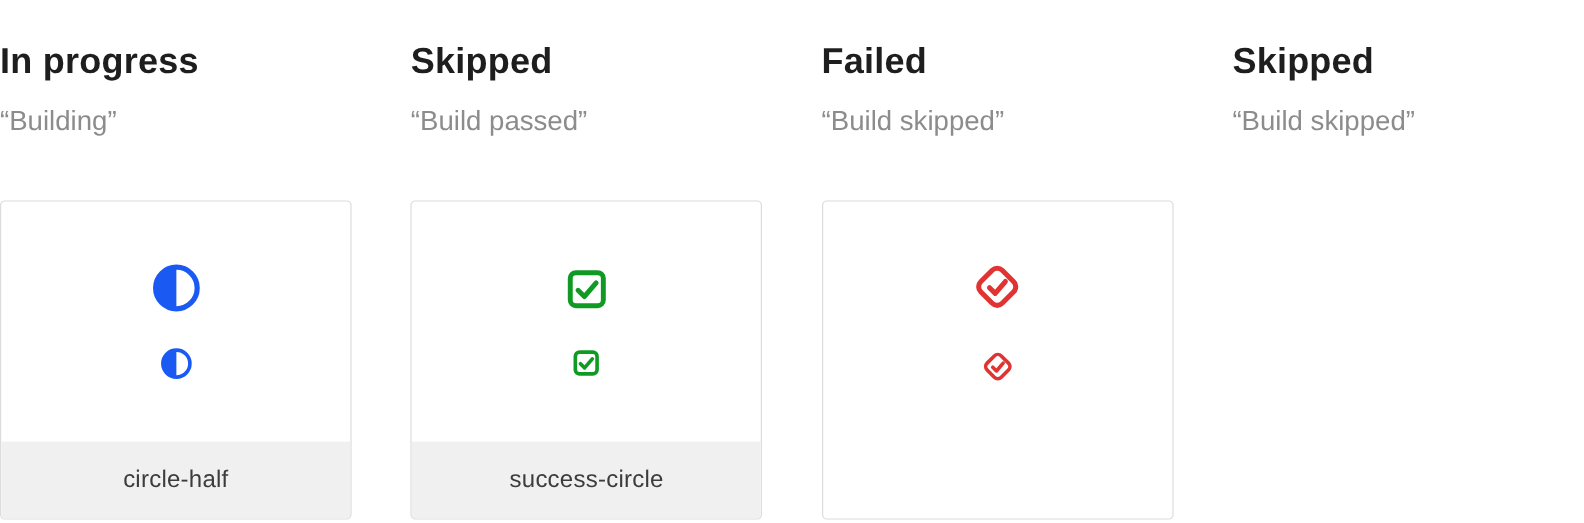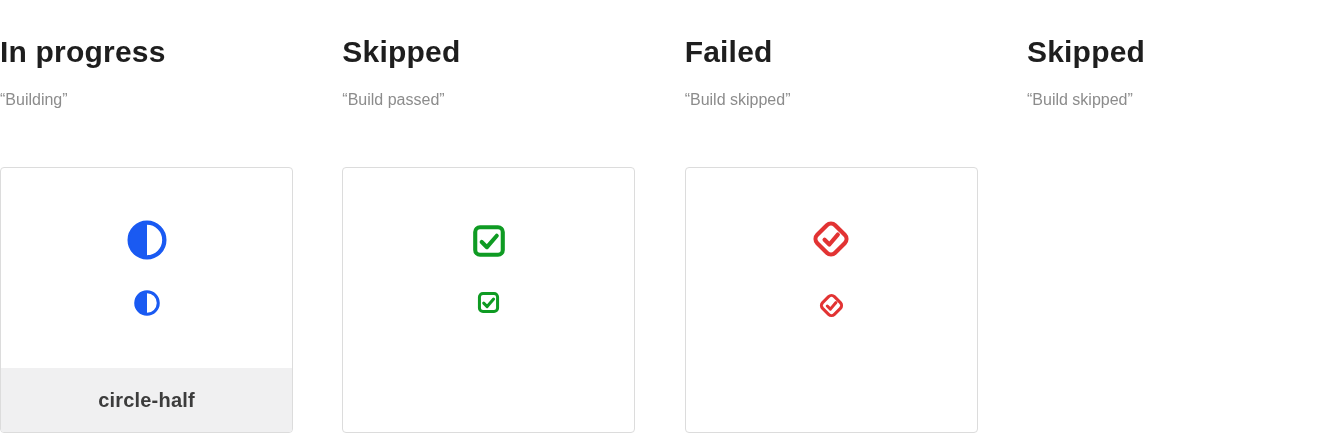--- a/index.html
+++ b/index.html
@@ -24,21 +24,21 @@
   .title {
     margin-top: 34px;
     font-size: 30px;
     line-height: 36px;
     font-weight: bold;
     letter-spacing: 0.2px;
     color: #1e1e1e;
   }
   .subtitle {
     margin-top: 16px;
-    font-size: 16px;
+    font-size: 23px;
     line-height: 28px;
     font-weight: 500;
     color: #8c8c8c;
   }
   .card {
     margin-top: 53px;
     height: 266px;
     border: 1px solid #dcdcdc;
     border-radius: 4px;
     background: #ffffff;
@@ -57,21 +57,21 @@
   .card-body svg { display: block; }
   .card-footer {
     flex: 1;
     background: #f0f0f1;
     display: flex;
     align-items: center;
     justify-content: center;
   }
   .label {
     font-size: 20px;
-    font-weight: bold;
+    font-weight: normal;
     letter-spacing: 0.2px;
     color: #3c3c3c;
   }
 </style>
 </head>
 <body>
 
 <div class="grid">
 
   <div class="column">
@@ -101,20 +101,23 @@
       <div class="card-body" style="color: rgb(15, 155, 35);">
         <svg width="38" height="38" viewBox="0 0 24 24">
           <rect x="3.3" y="3.3" width="17.4" height="17.4" rx="3" fill="none" stroke="currentColor" stroke-width="2.6"></rect>
           <path d="M7.4 12.6 L10.7 15.9 L16.9 8.7" fill="none" stroke="currentColor" stroke-width="2.6" stroke-linecap="round" stroke-linejoin="round"></path>
         </svg>
         <svg width="25" height="25" viewBox="0 0 24 24">
           <rect x="3.3" y="3.3" width="17.4" height="17.4" rx="3.4" fill="none" stroke="currentColor" stroke-width="2.9"></rect>
           <path d="M7.4 12.6 L10.7 15.9 L16.9 8.7" fill="none" stroke="currentColor" stroke-width="2.9" stroke-linecap="round" stroke-linejoin="round"></path>
         </svg>
       </div>
+      <div class="card-footer">
+        <span class="label">success-circle</span>
+      </div>
     </div>
   </div>
 
   <div class="column">
     <div class="title">Failed</div>
     <div class="subtitle">“Build skipped”</div>
     <div class="card">
       <div class="card-body" style="color: rgb(226, 51, 51);">
         <svg width="44" height="44" viewBox="0 0 24 24">
           <rect x="5.1" y="5.1" width="13.8" height="13.8" rx="3.2" fill="none" stroke="currentColor" stroke-width="2.3" transform="rotate(45 12 12)"></rect>

